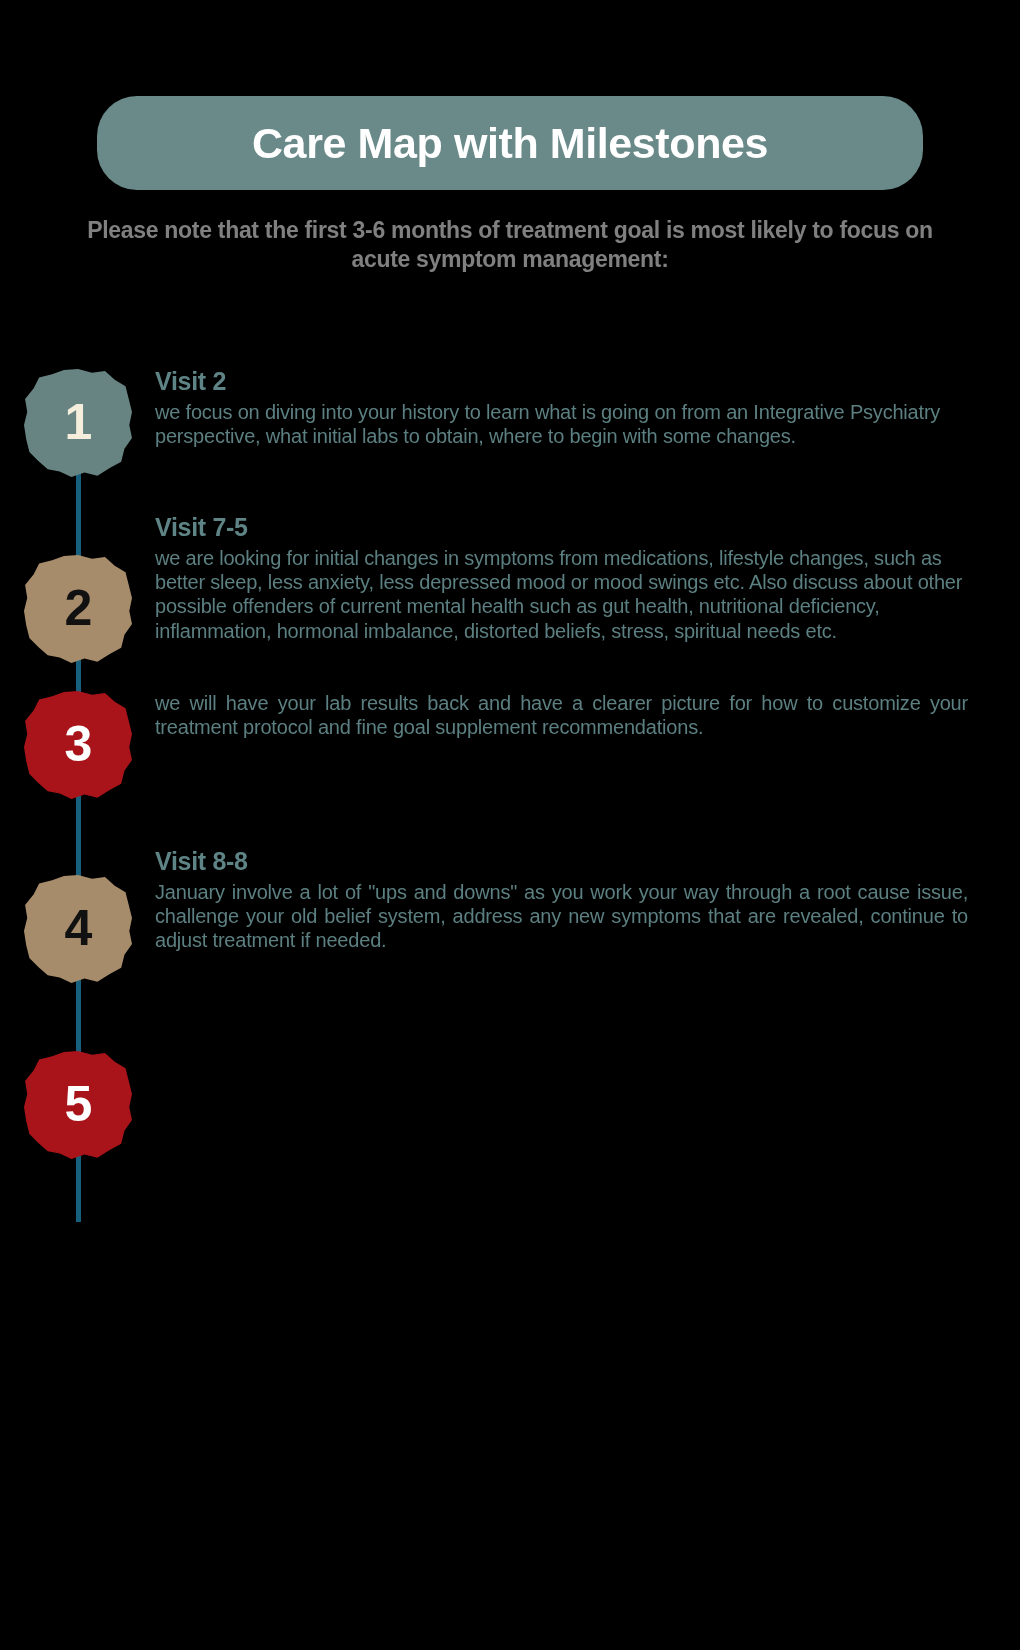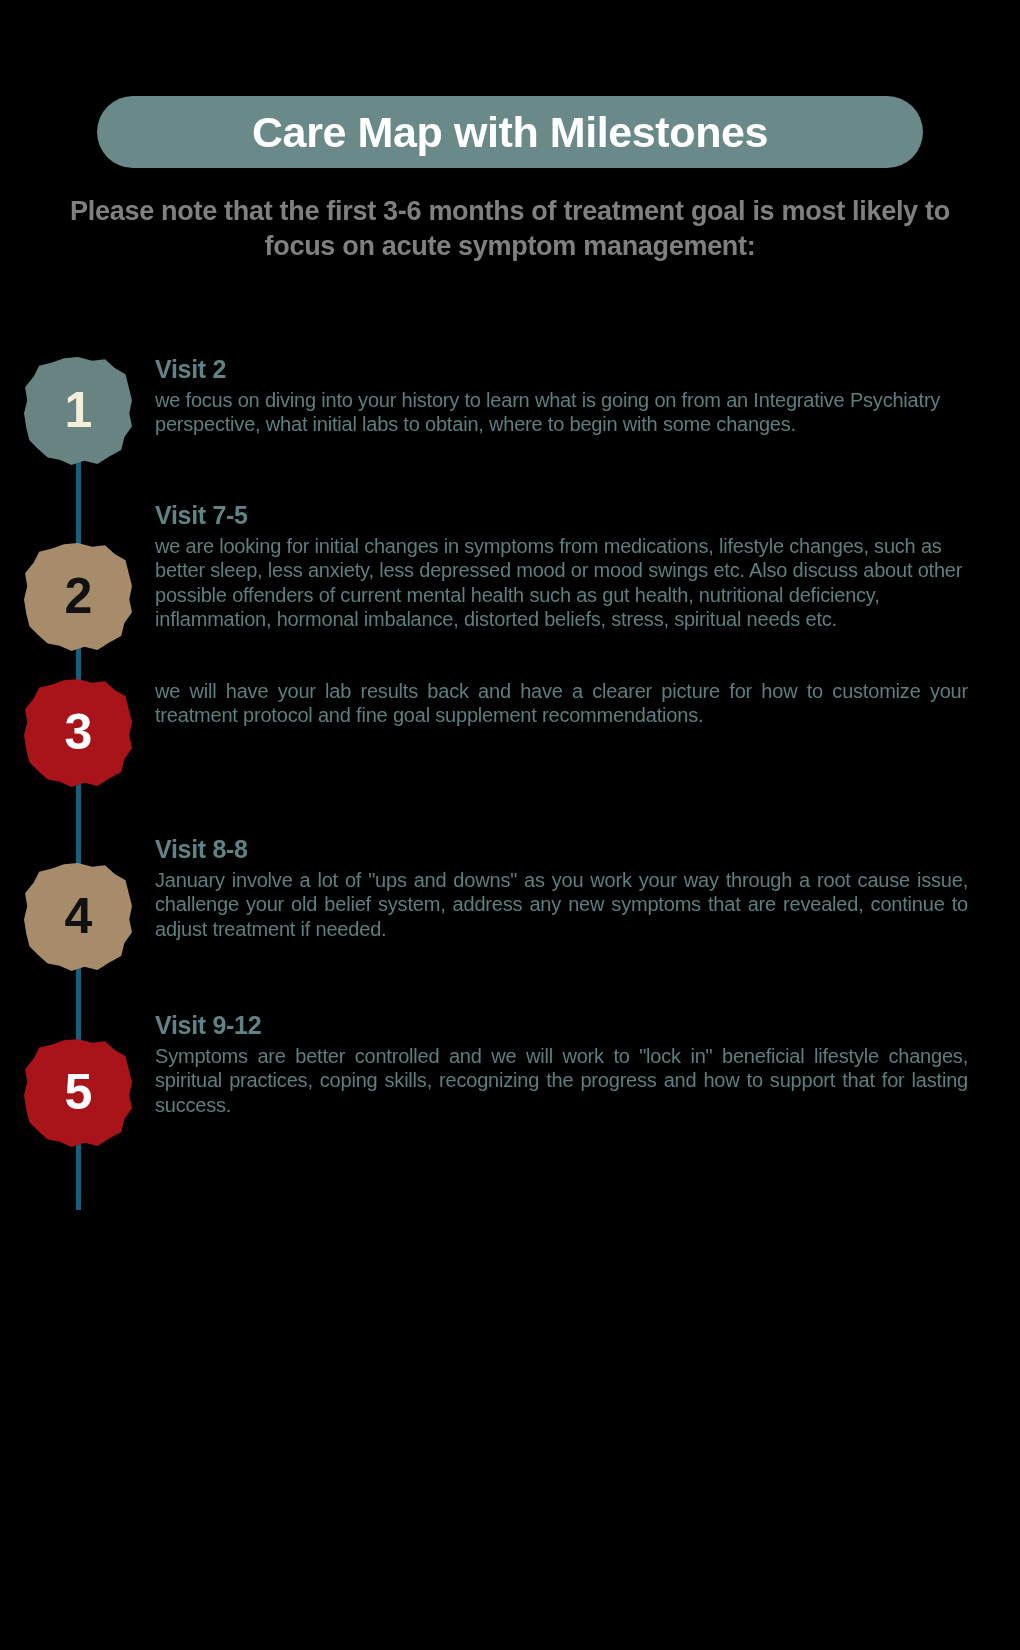--- a/index.html
+++ b/index.html
@@ -16,21 +16,21 @@
   }
 
   
   .header-wrap {
     padding-top: 96px;
     display: flex;
     justify-content: center;
   }
   .title-pill {
     width: 826px;
-    height: 72px;
+    height: 94px;
     background: #6A8A89;
     border-radius: 40px;
     display: flex;
     align-items: center;
     justify-content: center;
     box-sizing: border-box;
   }
   .title-pill-text {
     color: #FFFFFF;
     font-size: 43px;
@@ -38,21 +38,21 @@
     letter-spacing: -0.4px;
     line-height: 1;
     text-align: center;
   }
 
   .subtitle {
     margin: 26px auto 0 auto;
     width: 880px;
     text-align: center;
     color: #808080;
-    font-size: 27px;
+    font-size: 23px;
     font-weight: bold;
     line-height: 1.28;
     letter-spacing: -0.3px;
   }
 
   
   .timeline {
     position: relative;
     margin-top: 92px;
     padding-left: 0;
@@ -203,19 +203,15 @@
       <p class="step-text justify">January involve a lot of "ups and downs" as you work your way through a root cause issue, challenge your old belief system, address any new symptoms that are revealed, continue to adjust treatment if needed.</p>
     </div>
   </div>
 
   <div class="step step-5">
     <div class="badge-col">
       <div class="badge" style="background:#A81419;">
         <span class="badge-num" style="color:#FFFFFF;">5</span>
       </div>
     </div>
-    <div class="body-col">
-      <p class="step-heading">Visit 9-12</p>
-      <p class="step-text justify">Symptoms are better controlled and we will work to "lock in" beneficial lifestyle changes, spiritual practices, coping skills, recognizing the progress and how to support that for lasting success.</p>
-    </div>
   </div>
 
 </div>
 
 </body></html>

